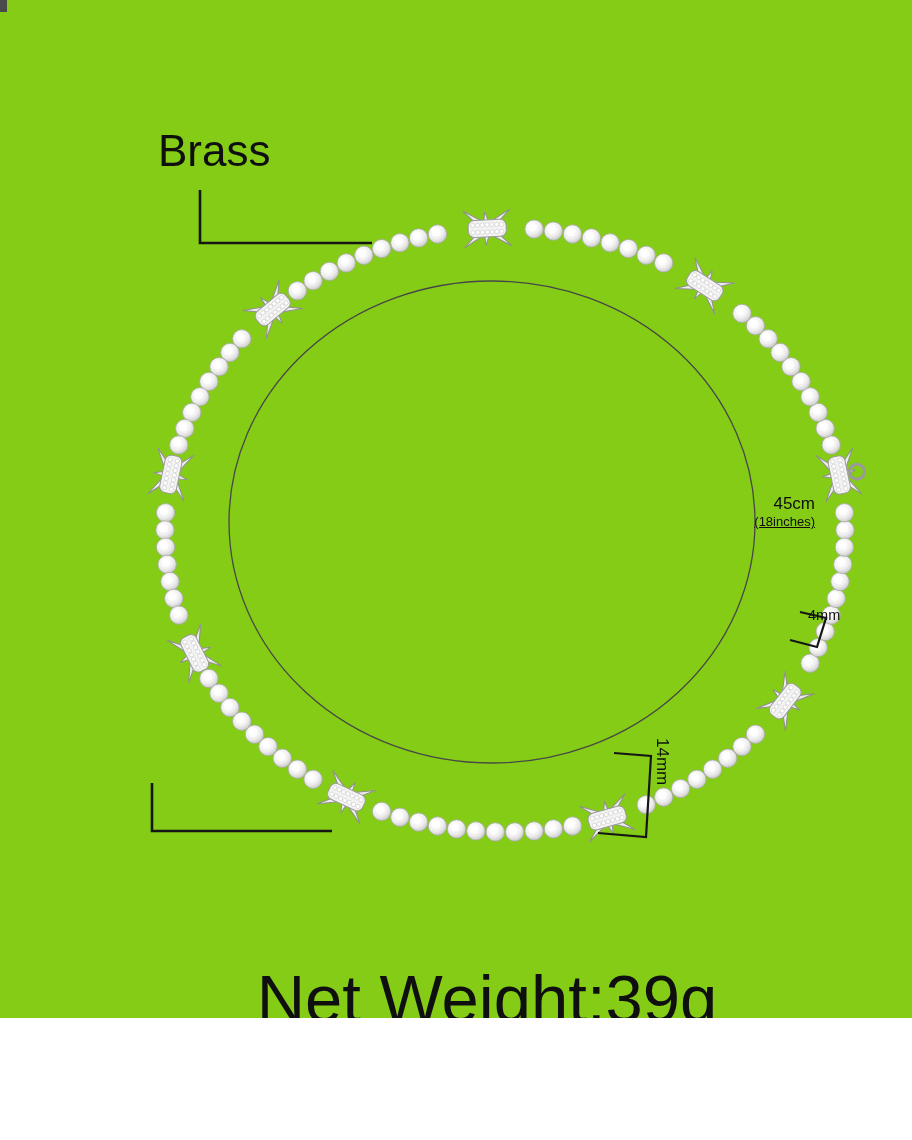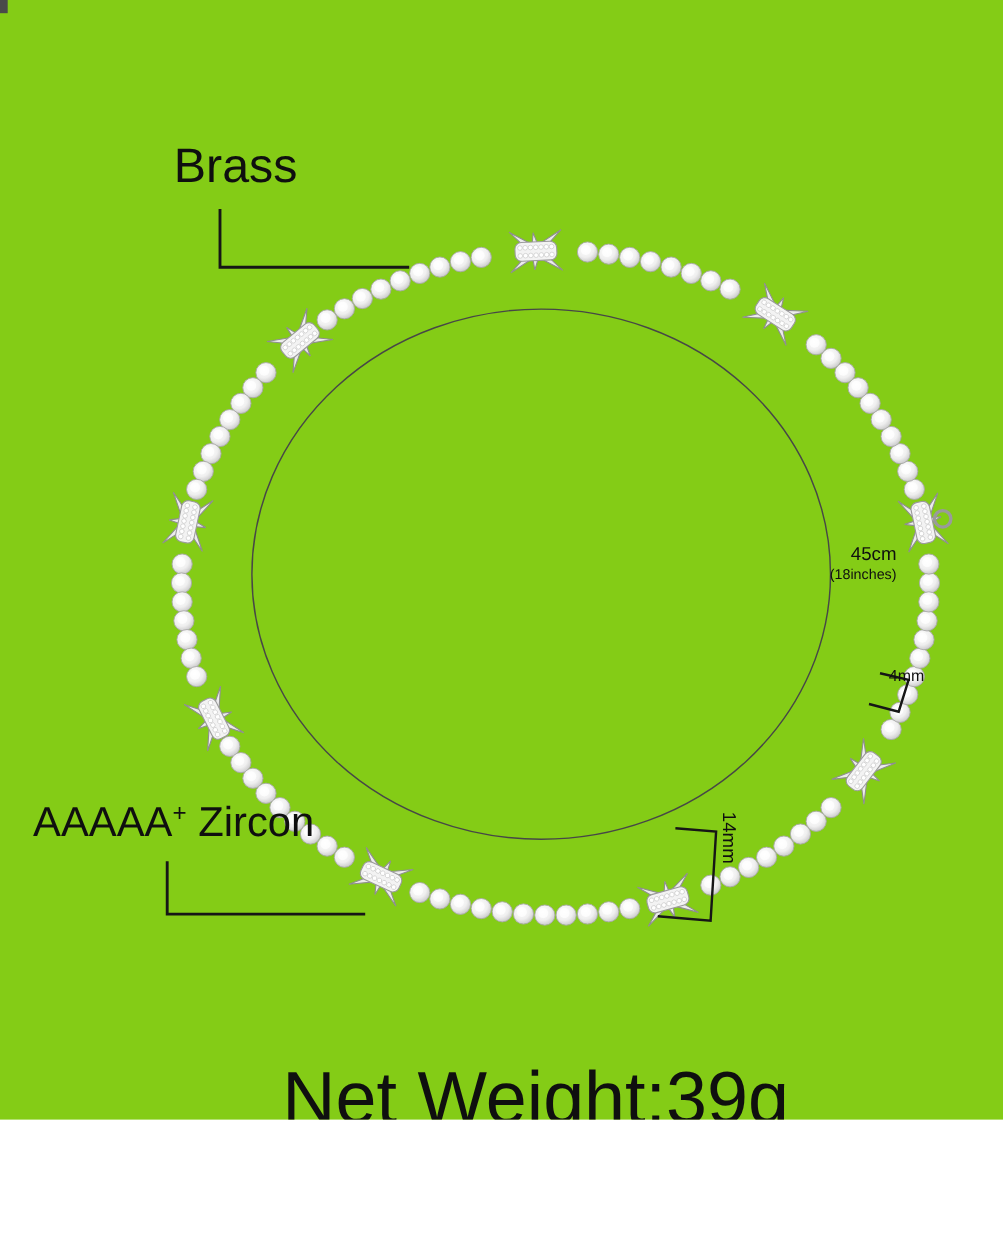--- a/index.html
+++ b/index.html
@@ -19,21 +19,21 @@
   .pave-stone{fill:#ffffff;stroke:#bfbfbf;stroke-width:.5;}
   .clasp-ring{fill:none;stroke:#9a9a9a;stroke-width:3;}
   .inner-circle{fill:none;stroke:#474747;stroke-width:1.3;}
   .leader{fill:none;stroke:#161616;stroke-width:2.6;}
   .measure{fill:none;stroke:#161616;stroke-width:2.2;}
   .label{position:absolute;white-space:nowrap;}
   .label-brass{left:158px;top:126px;font-size:44px;}
   .label-zircon{left:30px;top:726px;font-size:38px;}
   .label-zircon sup{font-size:22px;}
   .label-length{left:703px;top:494px;width:112px;text-align:right;font-size:17px;line-height:1.2;white-space:normal;}
-  .label-length .sub{font-size:13px;}
+  .label-length .sub{font-size:13px;text-decoration:underline;}
   .label-4mm{left:808px;top:591px;font-size:14.5px;margin-top:16px;}
   .label-14mm{left:672px;top:738px;font-size:17px;transform:rotate(90deg);transform-origin:left top;}
   .label-weight{left:62px;top:960px;width:850px;text-align:center;font-size:67px;}
   .corner-artifact{position:absolute;left:0;top:0;width:7px;height:12px;background:#4a4a4a;}
 </style>
 </head>
 <body>
 
 <div id="stage">
 
@@ -423,23 +423,20 @@
       </g>
 
     <polyline class="leader" points="200,190 200,243 372,243"></polyline>
     <polyline class="leader" points="152,783 152,831 332,831"></polyline>
     <polyline class="measure" points="800,612 826,618 817,647 790,640"></polyline>
     <polyline class="measure" points="614,753 651,756 646,837 598,833"></polyline>
   </svg>
 
   <div class="label label-brass">Brass</div>
 
-  <div class="label label-zircon">
-    <span>AAAAA</span><sup>+</sup><span> Zircon</span>
-  </div>
 
   <div class="label label-length">
     <div>45cm</div>
     <div class="sub">(18inches)</div>
   </div>
 
   <div class="label label-4mm">4mm</div>
 
   <div class="label label-14mm">14mm</div>
 

